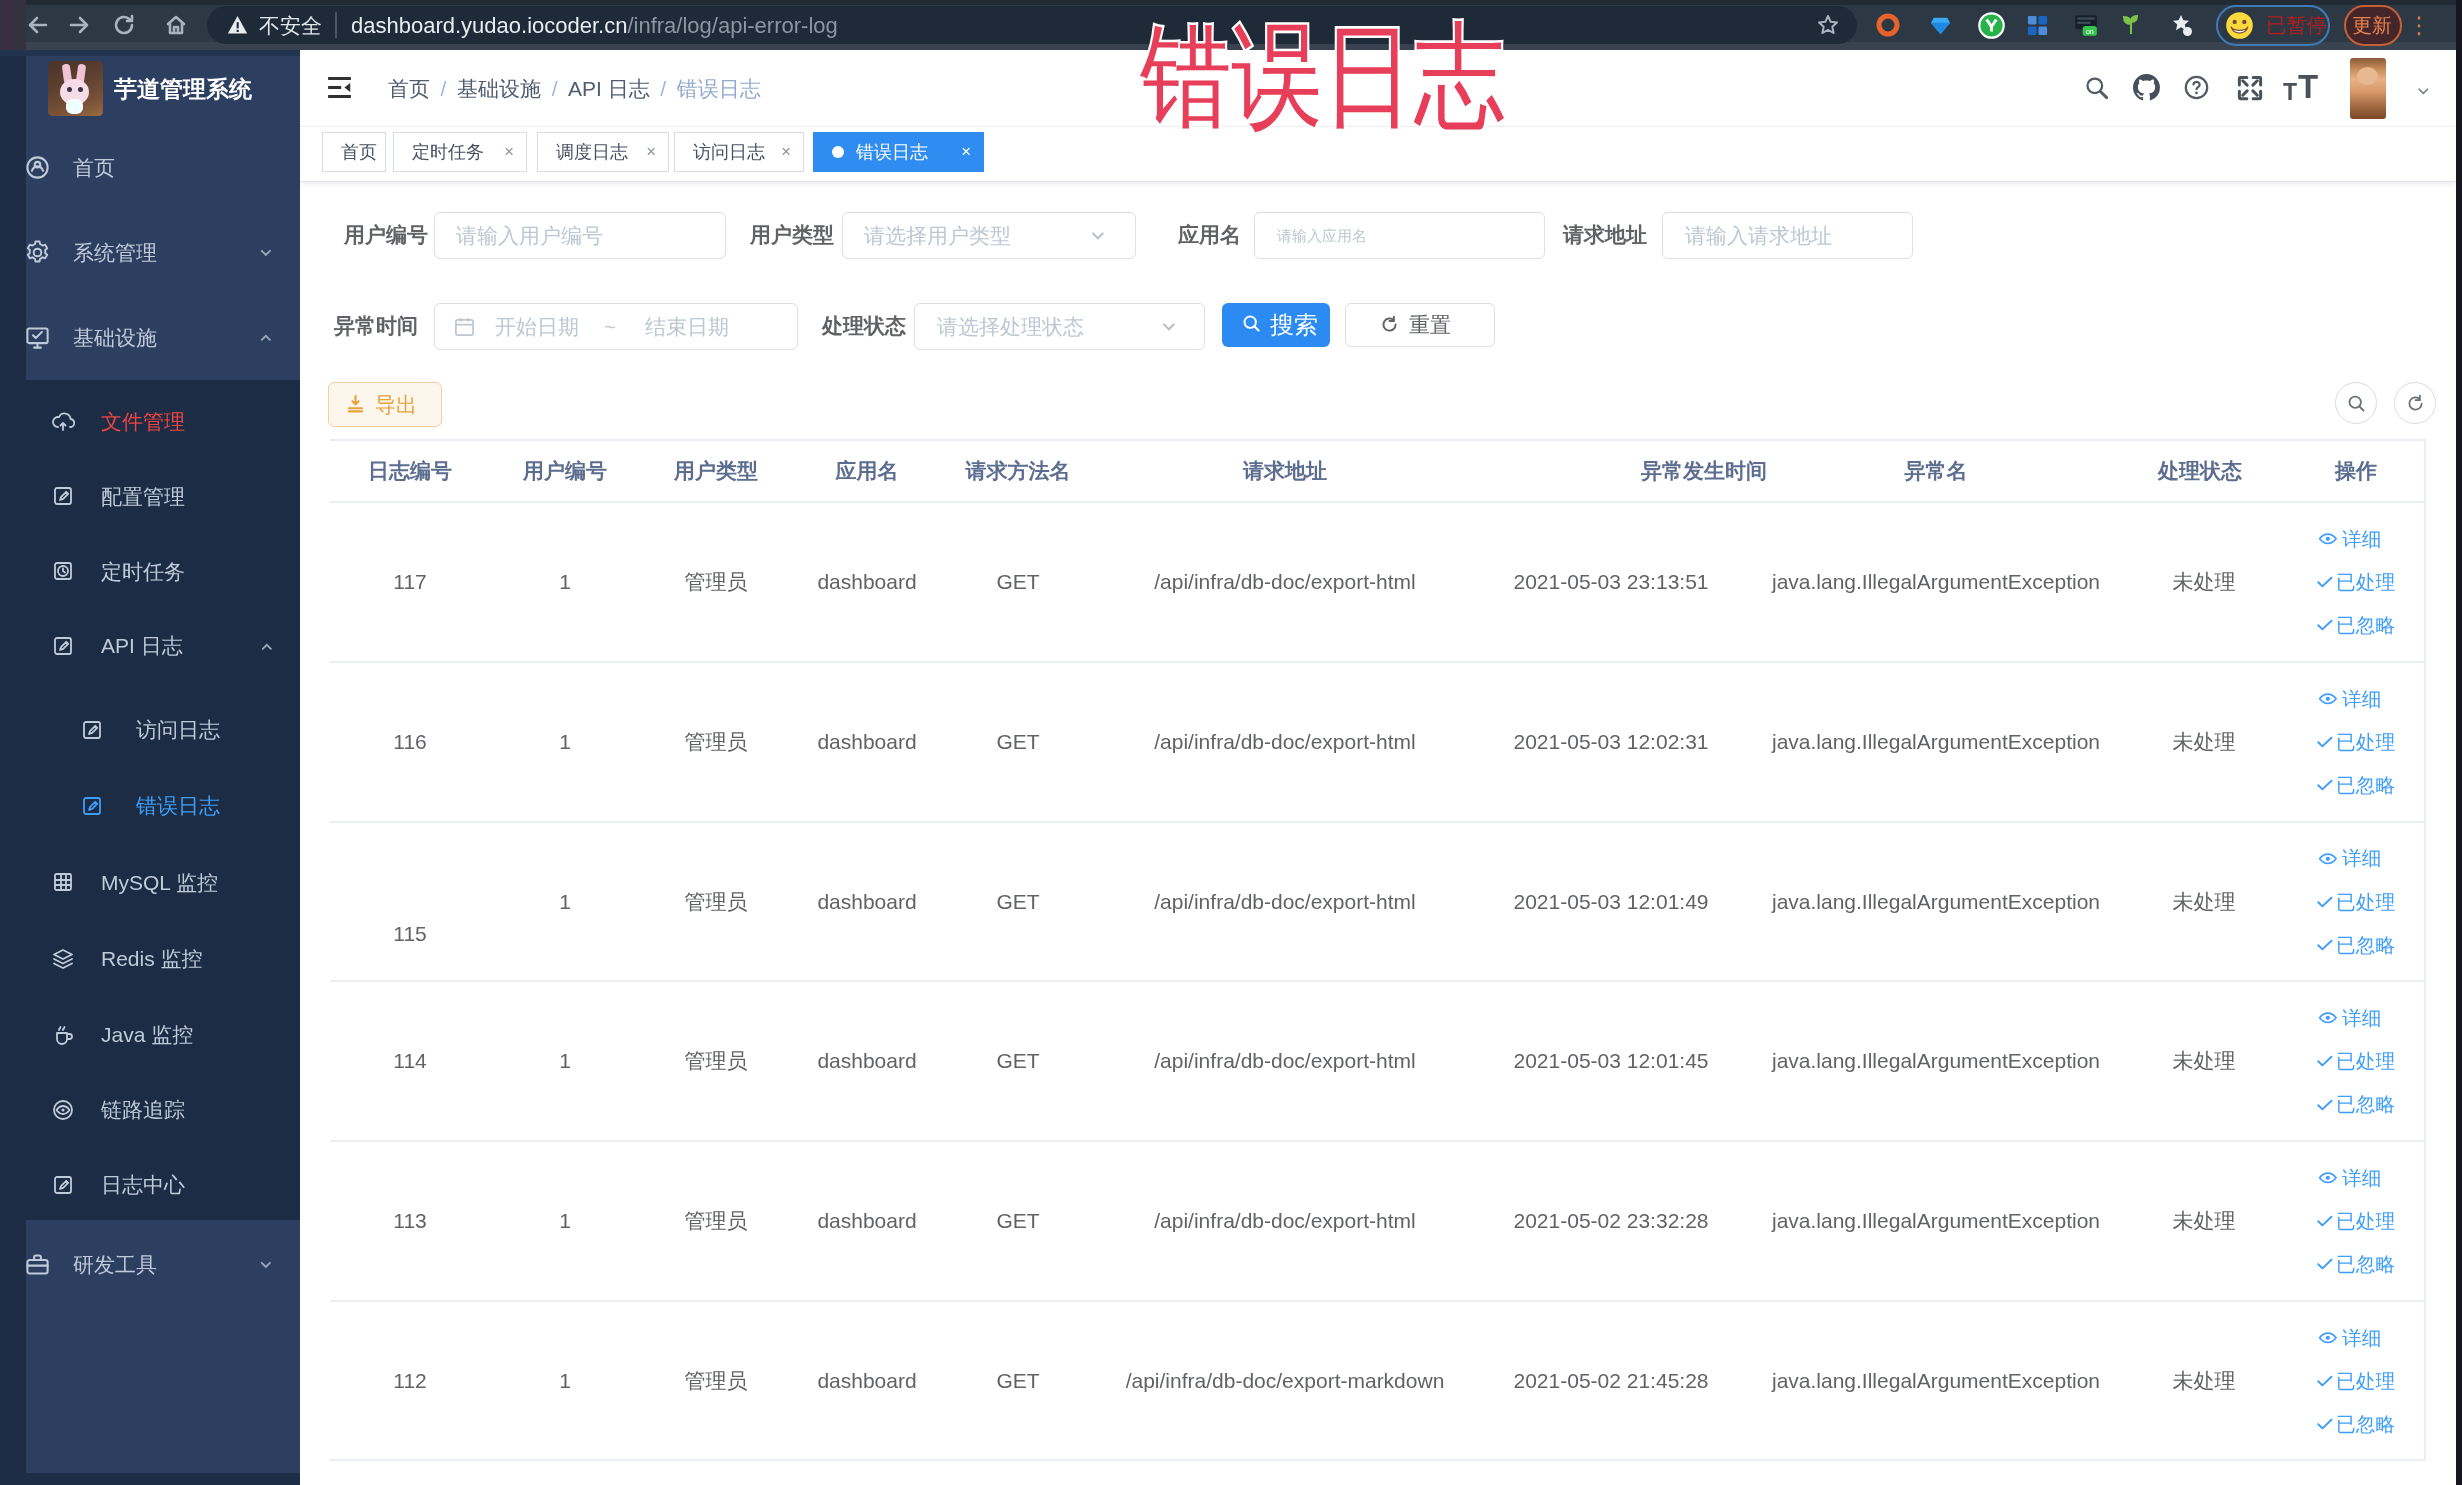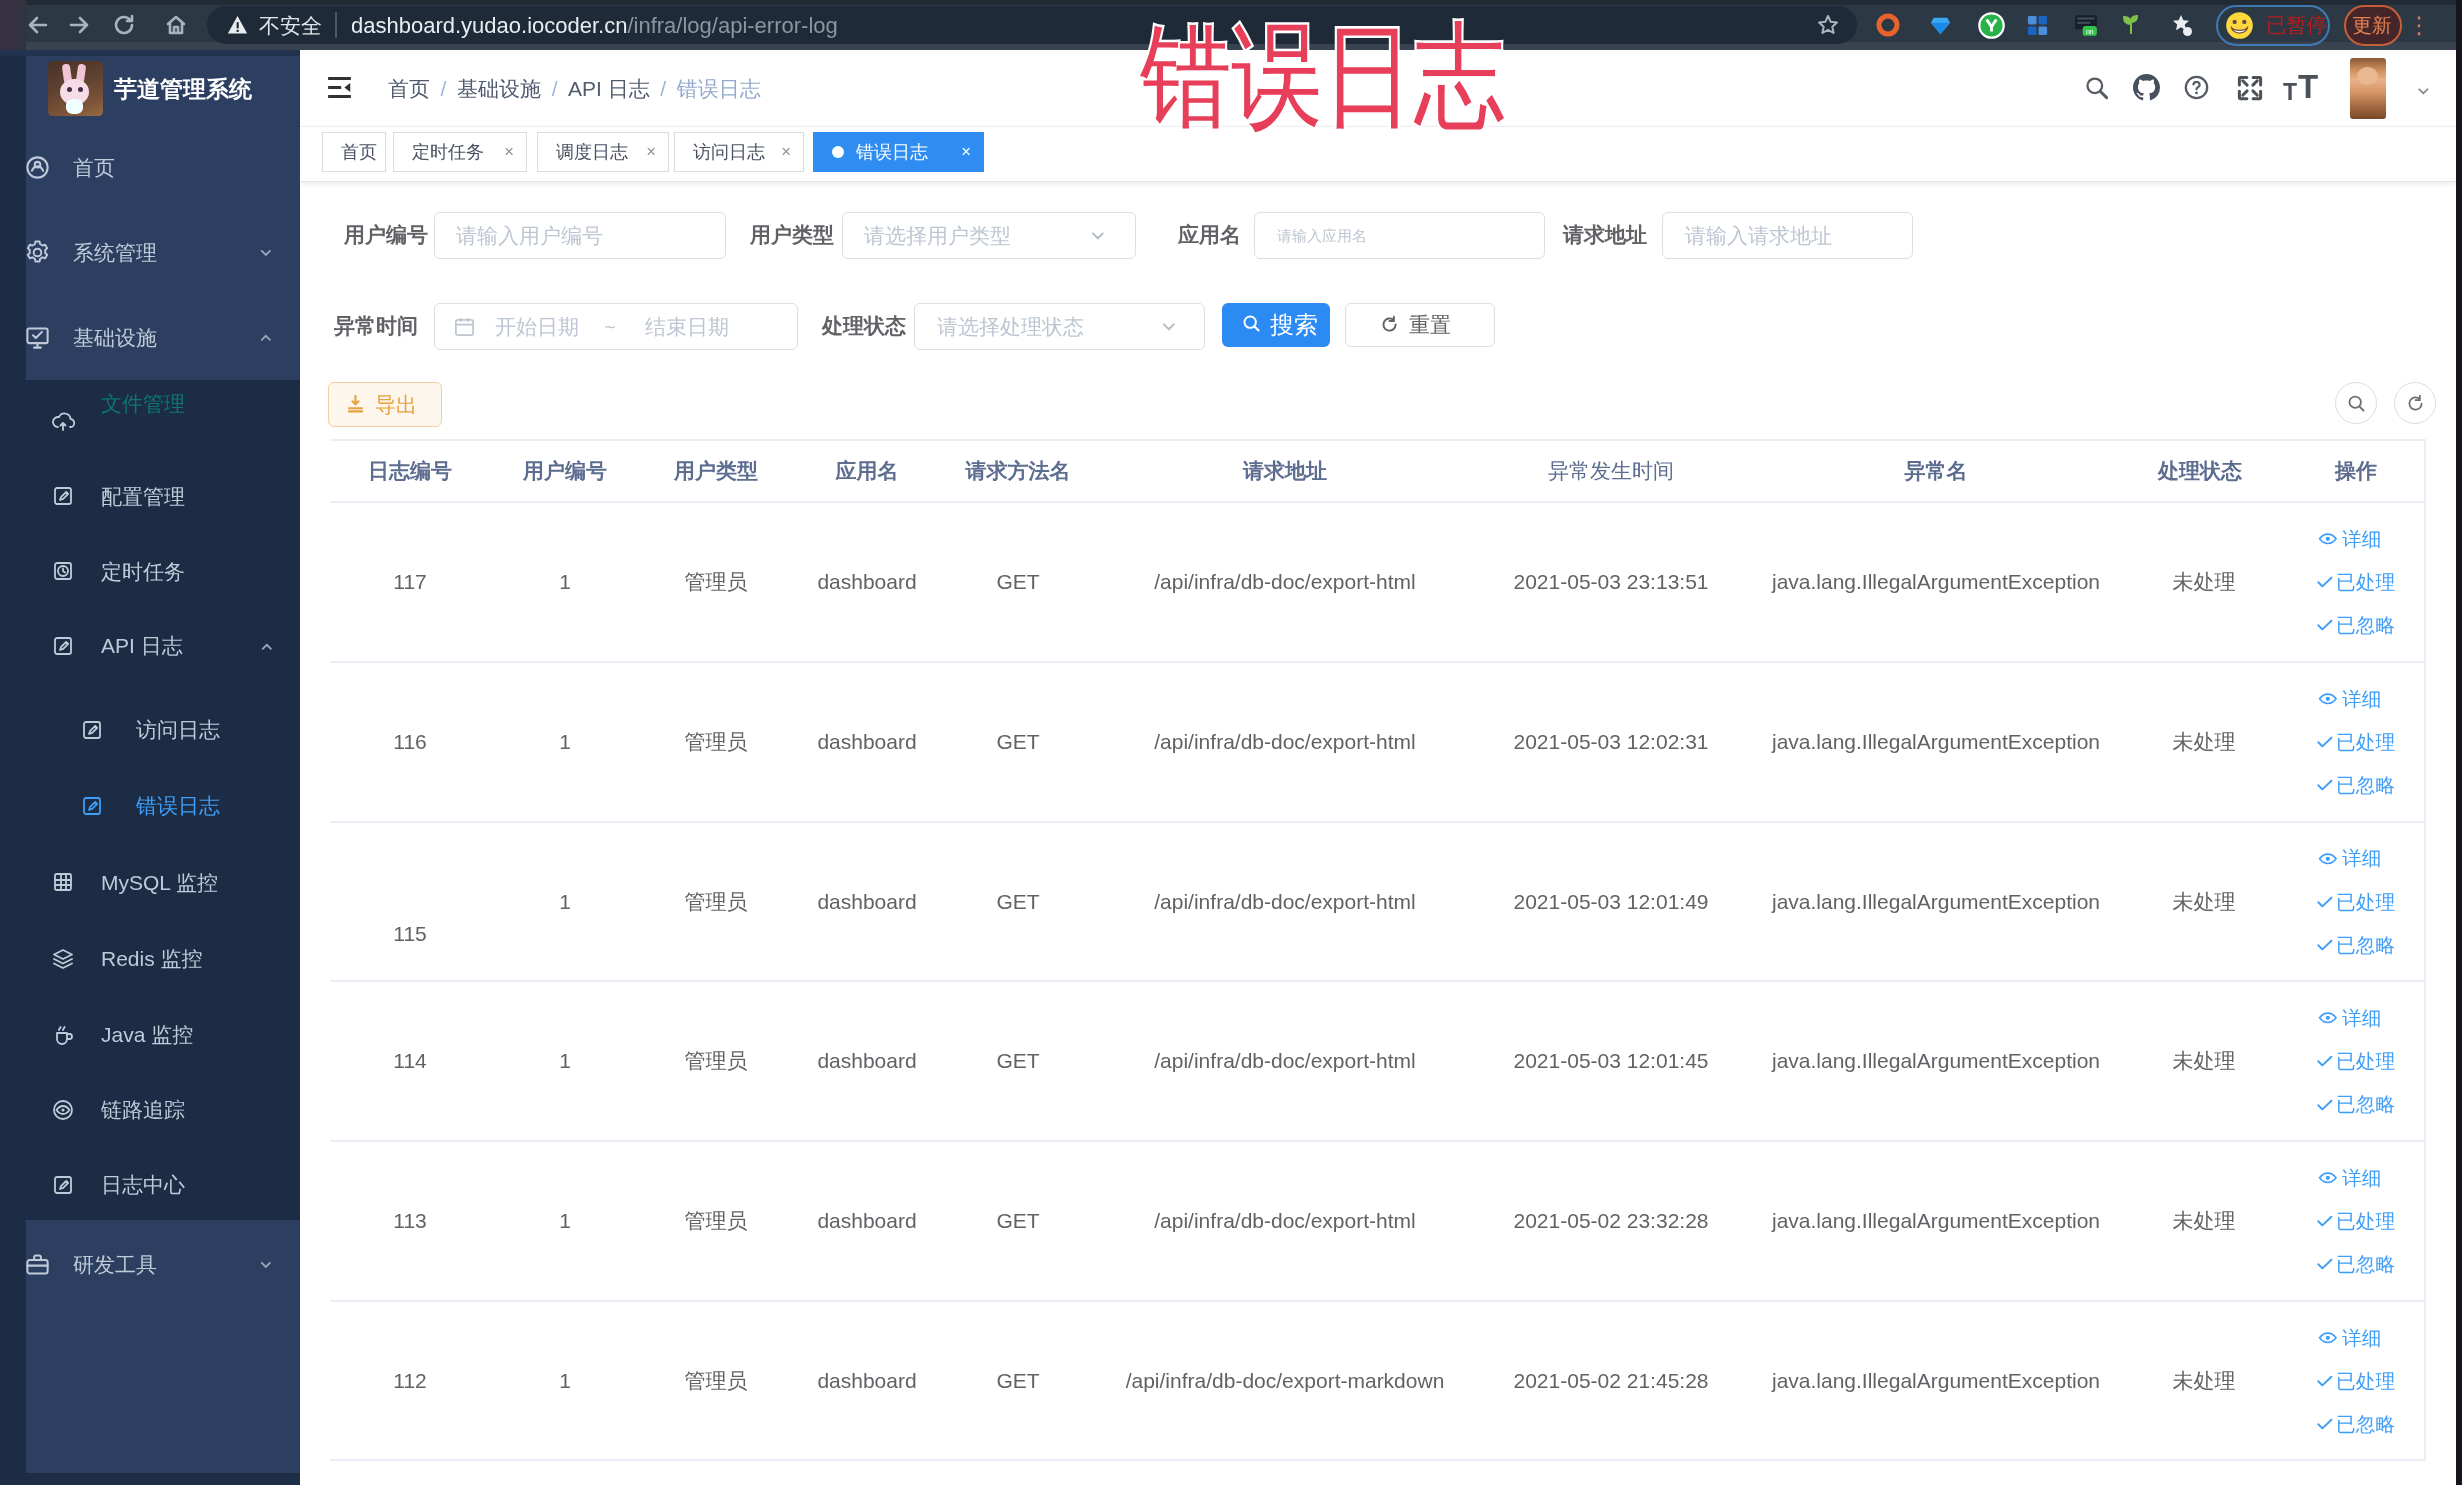--- a/index.html
+++ b/index.html
@@ -114,21 +114,21 @@
     <path d="M9 21h6M12 17v4M8 10l2.5 2.5L16 7" stroke="#bfcbd9" stroke-width="1.8" fill="none" stroke-linecap="round" stroke-linejoin="round"></path>
   </svg>
 <div class="abs cy" style="left:73px;top:338px;font-size:21px;color:#bfcbd9;">基础设施</div>
 <svg class="abs" style="left:256px;top:328px" width="19.7" height="19.7" viewBox="0 0 24 24">
     <path d="M7 14.5l5-5 5 5" stroke="#9aa8ba" stroke-width="2.2" fill="none" stroke-linecap="round"></path>
   </svg>
 <svg class="abs" style="left:51px;top:410px" width="24" height="24" viewBox="0 0 24 24">
     <path d="M7 17a5 5 0 1 1 1-9.9A6 6 0 0 1 19.5 9 4 4 0 0 1 19 17" stroke="#bfcbd9" stroke-width="1.8" fill="none" stroke-linecap="round" stroke-linejoin="round"></path>
     <path d="M12 20v-7M9.5 15.5 12 13l2.5 2.5" stroke="#bfcbd9" stroke-width="1.8" fill="none" stroke-linecap="round" stroke-linejoin="round"></path>
   </svg>
-<div class="abs cy" style="left:101px;top:404px;font-size:21px;color:#0f766e;">文件管理</div>
+<div class="abs cy" style="left:101px;top:422px;font-size:21px;color:#ef4444;">文件管理</div>
 <svg class="abs" style="left:51px;top:484px" width="24" height="24" viewBox="0 0 24 24">
     <rect x="4" y="4" width="16" height="16" rx="2" stroke="#bfcbd9" stroke-width="1.8" fill="none" stroke-linecap="round" stroke-linejoin="round"></rect>
     <path d="M14.5 8.5l1.8 1.8M9 16l1.2-3.2 5-5 2 2-5 5L9 16z" stroke="#bfcbd9" stroke-width="1.8" fill="none" stroke-linecap="round" stroke-linejoin="round"></path>
   </svg>
 <div class="abs cy" style="left:101px;top:497px;font-size:21px;color:#bfcbd9;">配置管理</div>
 <svg class="abs" style="left:51px;top:559px" width="24" height="24" viewBox="0 0 24 24">
     <rect x="4" y="4" width="16" height="16" rx="2" stroke="#bfcbd9" stroke-width="1.8" fill="none" stroke-linecap="round" stroke-linejoin="round"></rect>
     <circle cx="12" cy="12" r="5" stroke="#bfcbd9" stroke-width="1.8" fill="none" stroke-linecap="round" stroke-linejoin="round"></circle>
     <path d="M12 9.5V12l2 1.5" stroke="#bfcbd9" stroke-width="1.8" fill="none" stroke-linecap="round" stroke-linejoin="round"></path>
   </svg>
@@ -290,21 +290,21 @@
     <path d="M19 12a7 7 0 1 1-2-4.9M17 3v5h-5" stroke="#6a7076" stroke-width="2" fill="none" stroke-linecap="round"></path>
   </svg>
 <div class="abs" style="left:330px;top:439px;width:2095px;height:1.5px;background:#ebeef5;"></div>
 <div class="abs" style="left:330px;top:501px;width:2095px;height:1.5px;background:#ebeef5;"></div>
 <div class="abs ct" style="left:410px;top:471px;font-size:21px;font-weight:bold;color:#5c6d90;">日志编号</div>
 <div class="abs ct" style="left:565px;top:471px;font-size:21px;font-weight:bold;color:#5c6d90;">用户编号</div>
 <div class="abs ct" style="left:716px;top:471px;font-size:21px;font-weight:bold;color:#5c6d90;">用户类型</div>
 <div class="abs ct" style="left:867px;top:471px;font-size:21px;font-weight:bold;color:#5c6d90;">应用名</div>
 <div class="abs ct" style="left:1018px;top:471px;font-size:21px;font-weight:bold;color:#5c6d90;">请求方法名</div>
 <div class="abs ct" style="left:1285px;top:471px;font-size:21px;font-weight:bold;color:#5c6d90;">请求地址</div>
-<div class="abs ct" style="left:1611px;top:471px;font-size:21px;font-weight:normal;color:#5c6d90;">异常发生时间</div>
+<div class="abs ct" style="left:1704px;top:471px;font-size:21px;font-weight:bold;color:#5c6d90;">异常发生时间</div>
 <div class="abs ct" style="left:1936px;top:471px;font-size:21px;font-weight:bold;color:#5c6d90;">异常名</div>
 <div class="abs ct" style="left:2200px;top:471px;font-size:21px;font-weight:bold;color:#5c6d90;">处理状态</div>
 <div class="abs ct" style="left:2356px;top:471px;font-size:21px;font-weight:bold;color:#5c6d90;">操作</div>
 <div class="abs" style="left:330px;top:661px;width:2095px;height:1.5px;background:#ebeef5;"></div>
 <div class="abs ct" style="left:410px;top:582px;color:#606266;font-size:21px;">117</div>
 <div class="abs ct" style="left:565px;top:582px;color:#606266;font-size:21px;">1</div>
 <div class="abs ct" style="left:716px;top:582px;color:#606266;font-size:21px;">管理员</div>
 <div class="abs ct" style="left:867px;top:582px;color:#606266;font-size:21px;">dashboard</div>
 <div class="abs ct" style="left:1018px;top:582px;color:#606266;font-size:21px;">GET</div>
 <div class="abs ct" style="left:1285px;top:582px;color:#606266;font-size:21px;">/api/infra/db-doc/export-html</div>

